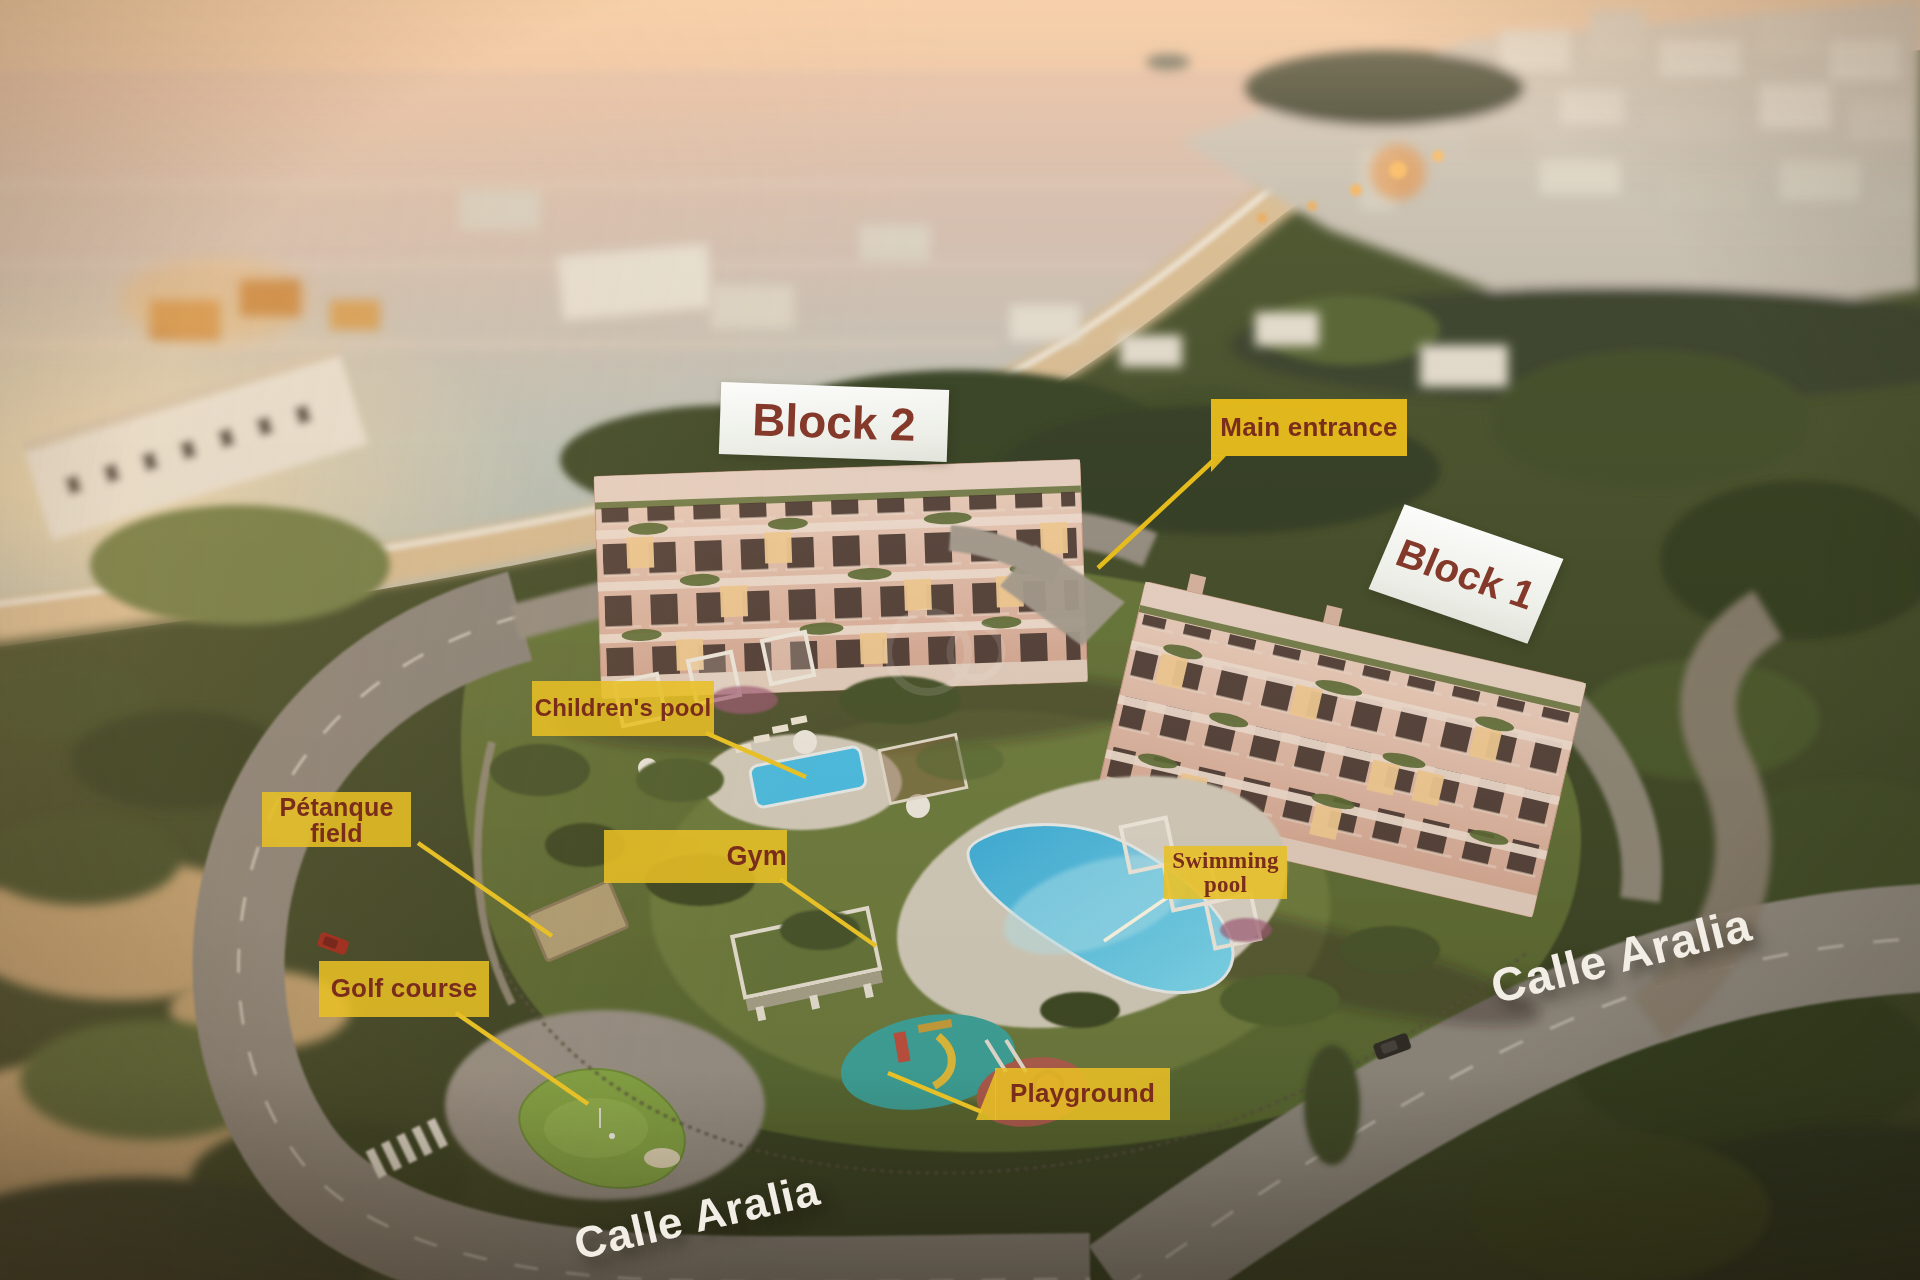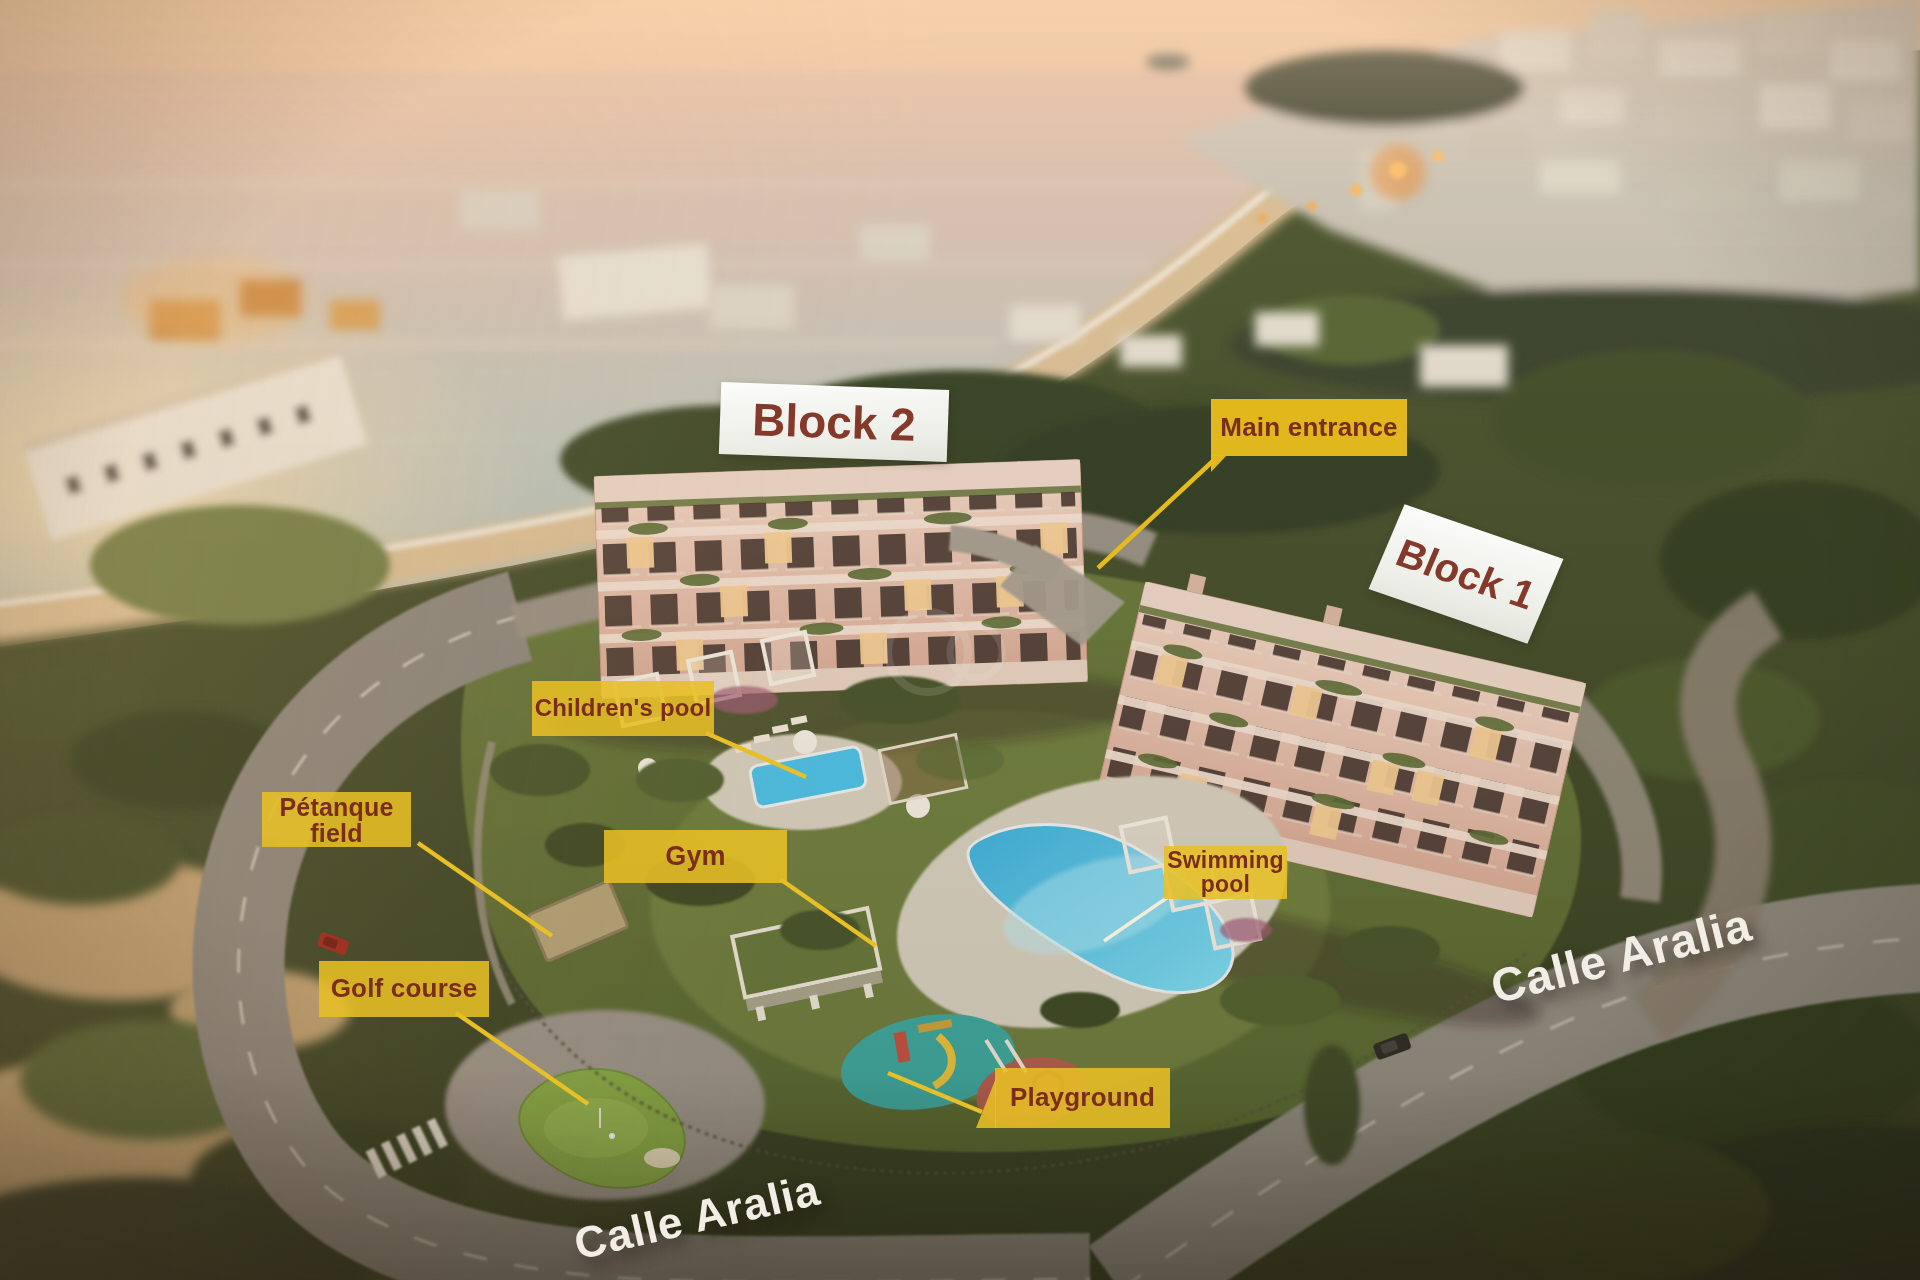--- a/index.html
+++ b/index.html
@@ -15,24 +15,24 @@
 
   
   .lbl{position:absolute;z-index:4;display:flex;align-items:center;justify-content:center;
        text-align:center;background:rgba(231,191,38,.88);color:#7b2d1c;font-weight:bold;
        line-height:1.04;white-space:pre-line;letter-spacing:.2px;}
   .lbl-main{left:1211px;top:399px;width:196px;height:57px;font-size:26px;background:rgba(230,187,28,.97);}
   .lbl-main::after{content:"";position:absolute;left:0;bottom:-16px;width:16px;height:17px;
        background:rgba(230,187,28,.97);clip-path:polygon(0 0,100% 0,0 100%);}
   .lbl-children{left:532px;top:681px;width:182px;height:55px;font-size:24px;}
   .lbl-petanque{left:262px;top:792px;width:149px;height:55px;font-size:25px;}
-  .lbl-gym{left:604px;top:830px;width:183px;height:53px;font-size:27px;}
+  .lbl-gym{left:604px;top:830px;width:183px;height:53px;font-size:27px;justify-content:flex-end;}
   .lbl-golf{left:298px;top:961px;width:170px;height:56px;font-size:26px;margin-left:21px;}
-  .lbl-swim{left:1164px;top:846px;width:123px;height:53px;font-size:23px;}
-  .lbl-play{left:995px;top:1068px;width:175px;height:60px;font-size:26px;}
+  .lbl-swim{left:1164px;top:846px;width:123px;height:53px;font-size:23px;font-family:Liberation Serif, serif;}
+  .lbl-play{left:995px;top:1068px;width:175px;height:52px;font-size:26px;}
   .lbl-play::before{content:"";position:absolute;left:-19px;bottom:0;width:20px;height:50px;
        background:rgba(231,191,38,.88);clip-path:polygon(100% 0,100% 100%,0 100%);}
 
   
   .sign{position:absolute;z-index:4;display:flex;align-items:center;justify-content:center;
         background:linear-gradient(175deg,#fcfcfa 0%,#eceee7 70%,#e2e4dc 100%);
         color:#84392a;font-weight:bold;box-shadow:2px 3px 8px rgba(40,30,20,.25);}
   .sign-b2{left:720px;top:386px;width:228px;height:72px;font-size:46px;transform:rotate(2deg);}
   .sign-b1{left:1382px;top:528px;width:168px;height:92px;font-size:40px;transform:rotate(19deg) skewX(-4deg);}
 

